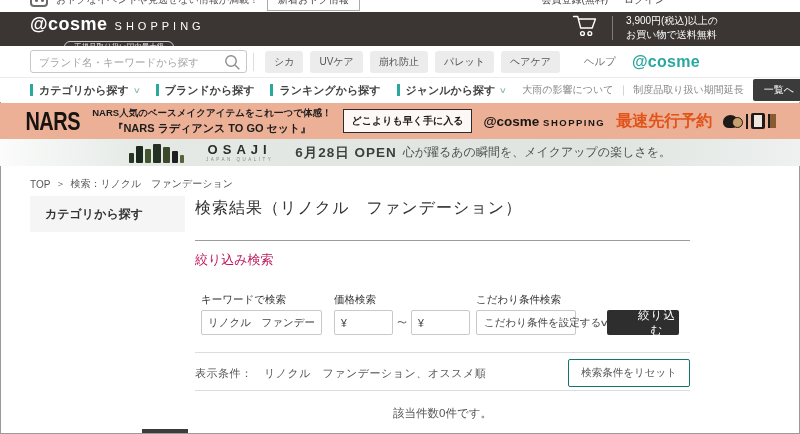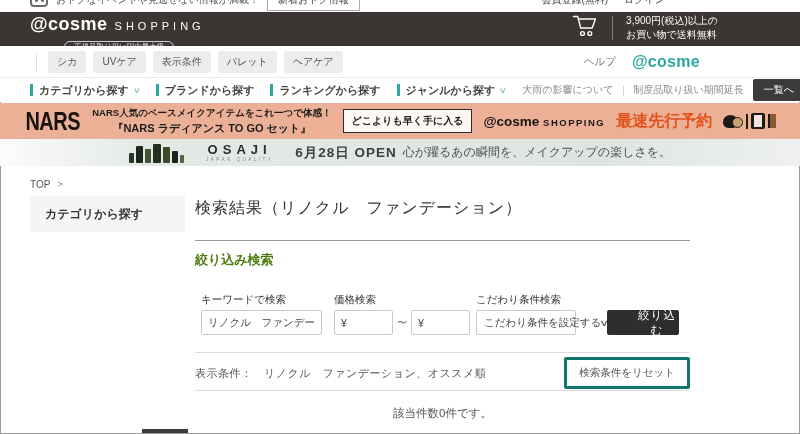--- a/index.html
+++ b/index.html
@@ -103,41 +103,41 @@
   .sidebar-head { background:#f5f5f5; height:36px; display:flex; align-items:center; padding-left:15px;
                   font-size:12px; font-weight:700; color:#333; cursor:pointer; }
 
   
   .main { position:absolute; left:195px; top:190px; width:495px; height:244px; }
   .main-title { position:absolute; top:8px; left:0; font-size:16px; font-weight:500; color:#333; letter-spacing:1px; }
   .hr { position:absolute; left:0; width:100%; border-top:1px solid #ddd; }
   .hr1 { top:50px; border-top-color:#9c9c9c; }
   .hr2 { top:162px; }
   .hr3 { top:200px; }
-  .refine-title { position:absolute; top:61px; left:0; font-size:13px; color:#4d7c0f;font-weight:bold; }
+  .refine-title { position:absolute; top:61px; left:0; font-size:13px; color:#be185d; }
   .form { position:absolute; top:103px; left:0; width:100%; height:46px; }
   .f-label { position:absolute; top:0; font-size:10.5px; color:#333; white-space:nowrap; }
   .lbl-kw { left:6px; } .lbl-price { left:139px; } .lbl-cond { left:281px; }
   .f-ctrl { position:absolute; top:17px; height:25px; }
   .kw-input { left:6px; width:121px; }
   .kw-input input, .price-input input { width:100%; height:25px; border:1px solid #c9c9c9; border-radius:2px;
       font-size:10.5px; color:#444; padding:0 6px; font-family:inherit; outline:none; }
   .price-group { left:139px; display:flex; align-items:center; gap:4px; }
   .price-input { width:59px; }
   .tilde { font-size:10px; color:#666; }
   .cond-select { left:281px; width:100px; border:1px solid #c9c9c9; border-radius:2px; background:#fff;
                  display:flex; align-items:center; justify-content:space-between; padding:0 7px; cursor:pointer; }
   .cond-value { font-size:10.5px; color:#444; white-space:nowrap; }
   .cond-chev { font-size:9px; color:#555; transform:scaleX(1.5); }
   .filter-btn { left:412px; width:72px; background:#2e2e2e; color:#fff; font-size:11.5px; border:none;
                 border-radius:2px; display:flex; align-items:center; justify-content:center; cursor:pointer; letter-spacing:1px;padding-left:28px; }
   .display-row { position:absolute; top:170px; left:0; width:100%; height:26px;
                  display:flex; align-items:center; justify-content:space-between; }
   .display-text { font-size:11px; color:#555; letter-spacing:0.5px; }
-  .reset-btn { border:3px solid #0f766e; background:#fff; color:#555; font-size:10.5px; padding:6px 12px;
+  .reset-btn { border:1px solid #0f766e; background:#fff; color:#555; font-size:10.5px; padding:6px 12px;
                border-radius:2px; cursor:pointer; white-space:nowrap; }
   .result-count { position:absolute; top:216px; left:0; width:100%; text-align:center; font-size:11.5px; color:#555; }
 
   .footer-sliver { position:absolute; left:142px; bottom:1px; width:46px; height:4px; background:#3c3c3c; }
 </style>
 </head>
 <body>
 
 <div class="page">
 
@@ -171,25 +171,34 @@
       </span>
       <span class="cart-divider"></span>
       <span class="shipping">
         <span>3,900円(税込)以上の</span><br>
         <span>お買い物で送料無料</span>
       </span>
     </div>
   </header>
 
   <div class="search-row">
+    <span class="search-box">
+      <input type="text" placeholder="ブランド名・キーワードから探す" style="">
+      <span class="search-glyph">
+        <svg width="17" height="17" viewBox="0 0 17 17" fill="none" stroke="#8d8d8d" stroke-width="1.4">
+          <circle cx="7" cy="7" r="5.2"></circle>
+          <path d="M11 11 L15.3 15.3"></path>
+        </svg>
+      </span>
+    </span>
     <span class="search-divider"></span>
     <span class="tag-list">
       <span class="tag">シカ</span>
       <span class="tag">UVケア</span>
-      <span class="tag">表示条件</span>
+      <span class="tag">崩れ防止</span>
       <span class="tag">パレット</span>
       <span class="tag">ヘアケア</span>
     </span>
     <span class="search-right">
       <span class="help-link">ヘルプ</span>
       <span class="cosme-link">@cosme</span>
     </span>
   </div>
 
   <nav class="nav-row">
@@ -255,20 +264,21 @@
     </span>
     <span class="osaji-copy">
       <span class="osaji-date">6月28日 OPEN</span>
       <span class="osaji-msg">心が躍るあの瞬間を、メイクアップの楽しさを。</span>
     </span>
   </div>
 
   <div class="breadcrumb">
     <span class="crumb-home">TOP</span>
     <span>＞</span>
+    <span>検索：リノクル　ファンデーション</span>
   </div>
 
   <aside class="sidebar">
     <div class="sidebar-head">カテゴリから探す</div>
   </aside>
 
   <main class="main">
     <h1 class="main-title">検索結果（リノクル　ファンデーション）</h1>
     <div class="hr hr1"></div>
 

